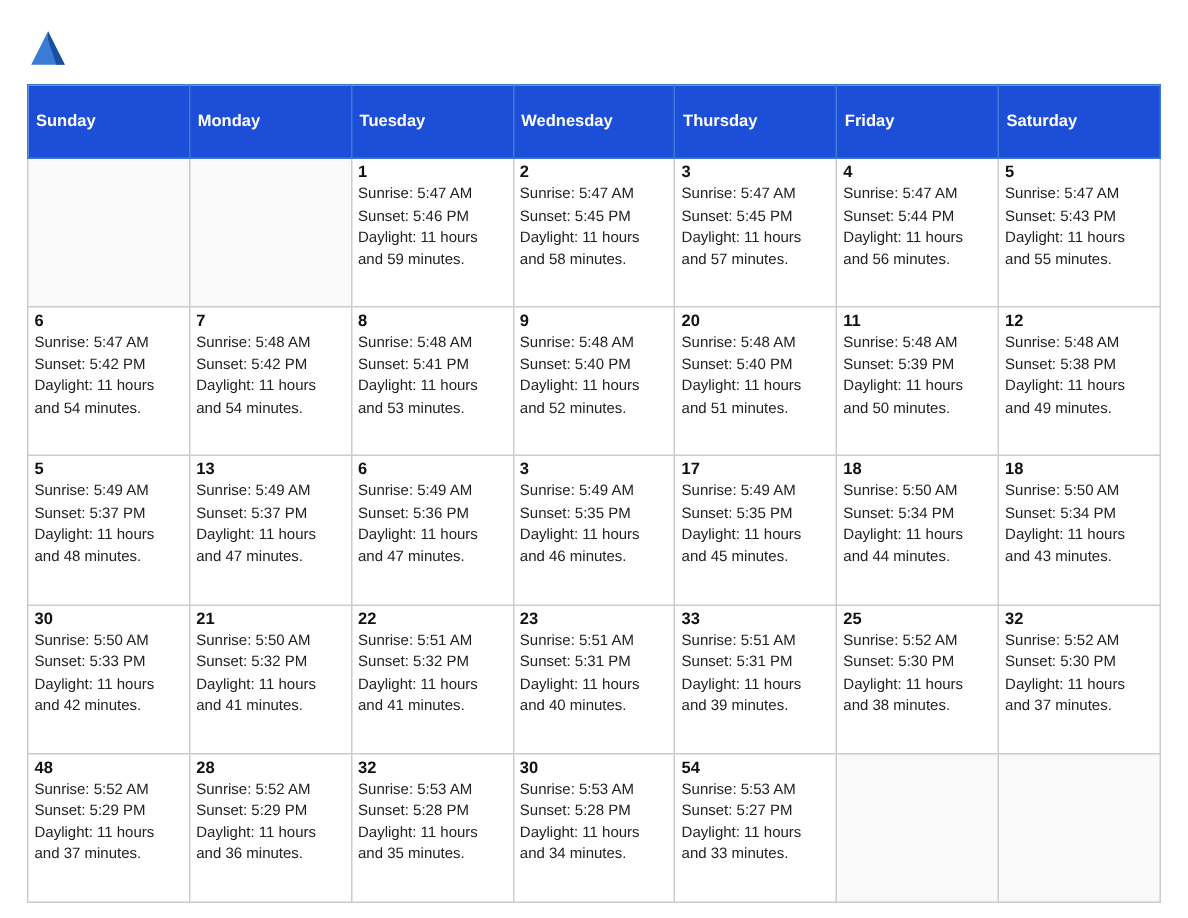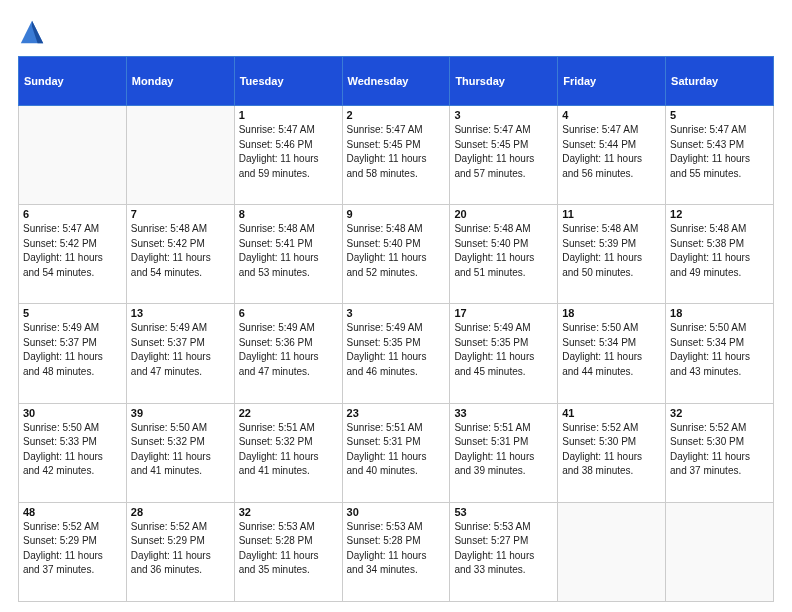--- a/index.html
+++ b/index.html
@@ -270,21 +270,21 @@
         </tr>
         <tr>
           <td>
             <div class="day-num">30</div>
             <div class="day-detail" style="white-space: pre-line;">Sunrise: 5:50 AM
 Sunset: 5:33 PM
 Daylight: 11 hours
 and 42 minutes.</div>
           </td>
           <td>
-            <div class="day-num">39</div>
+            <div class="day-num">21</div>
             <div class="day-detail" style="white-space: pre-line;">Sunrise: 5:50 AM
 Sunset: 5:32 PM
 Daylight: 11 hours
 and 41 minutes.</div>
           </td>
           <td>
             <div class="day-num">22</div>
             <div class="day-detail" style="white-space: pre-line;">Sunrise: 5:51 AM
 Sunset: 5:32 PM
 Daylight: 11 hours
@@ -298,21 +298,21 @@
 and 40 minutes.</div>
           </td>
           <td>
             <div class="day-num">33</div>
             <div class="day-detail" style="white-space: pre-line;">Sunrise: 5:51 AM
 Sunset: 5:31 PM
 Daylight: 11 hours
 and 39 minutes.</div>
           </td>
           <td>
-            <div class="day-num">41</div>
+            <div class="day-num">25</div>
             <div class="day-detail" style="white-space: pre-line;">Sunrise: 5:52 AM
 Sunset: 5:30 PM
 Daylight: 11 hours
 and 38 minutes.</div>
           </td>
           <td>
             <div class="day-num">32</div>
             <div class="day-detail" style="white-space: pre-line;">Sunrise: 5:52 AM
 Sunset: 5:30 PM
 Daylight: 11 hours
@@ -342,21 +342,21 @@
 and 35 minutes.</div>
           </td>
           <td>
             <div class="day-num">30</div>
             <div class="day-detail" style="white-space: pre-line;">Sunrise: 5:53 AM
 Sunset: 5:28 PM
 Daylight: 11 hours
 and 34 minutes.</div>
           </td>
           <td>
-            <div class="day-num">53</div>
+            <div class="day-num">54</div>
             <div class="day-detail" style="white-space: pre-line;">Sunrise: 5:53 AM
 Sunset: 5:27 PM
 Daylight: 11 hours
 and 33 minutes.</div>
           </td>
           <td class="empty"></td>
           <td class="empty"></td>
         </tr>
       </tbody>
   </table>

